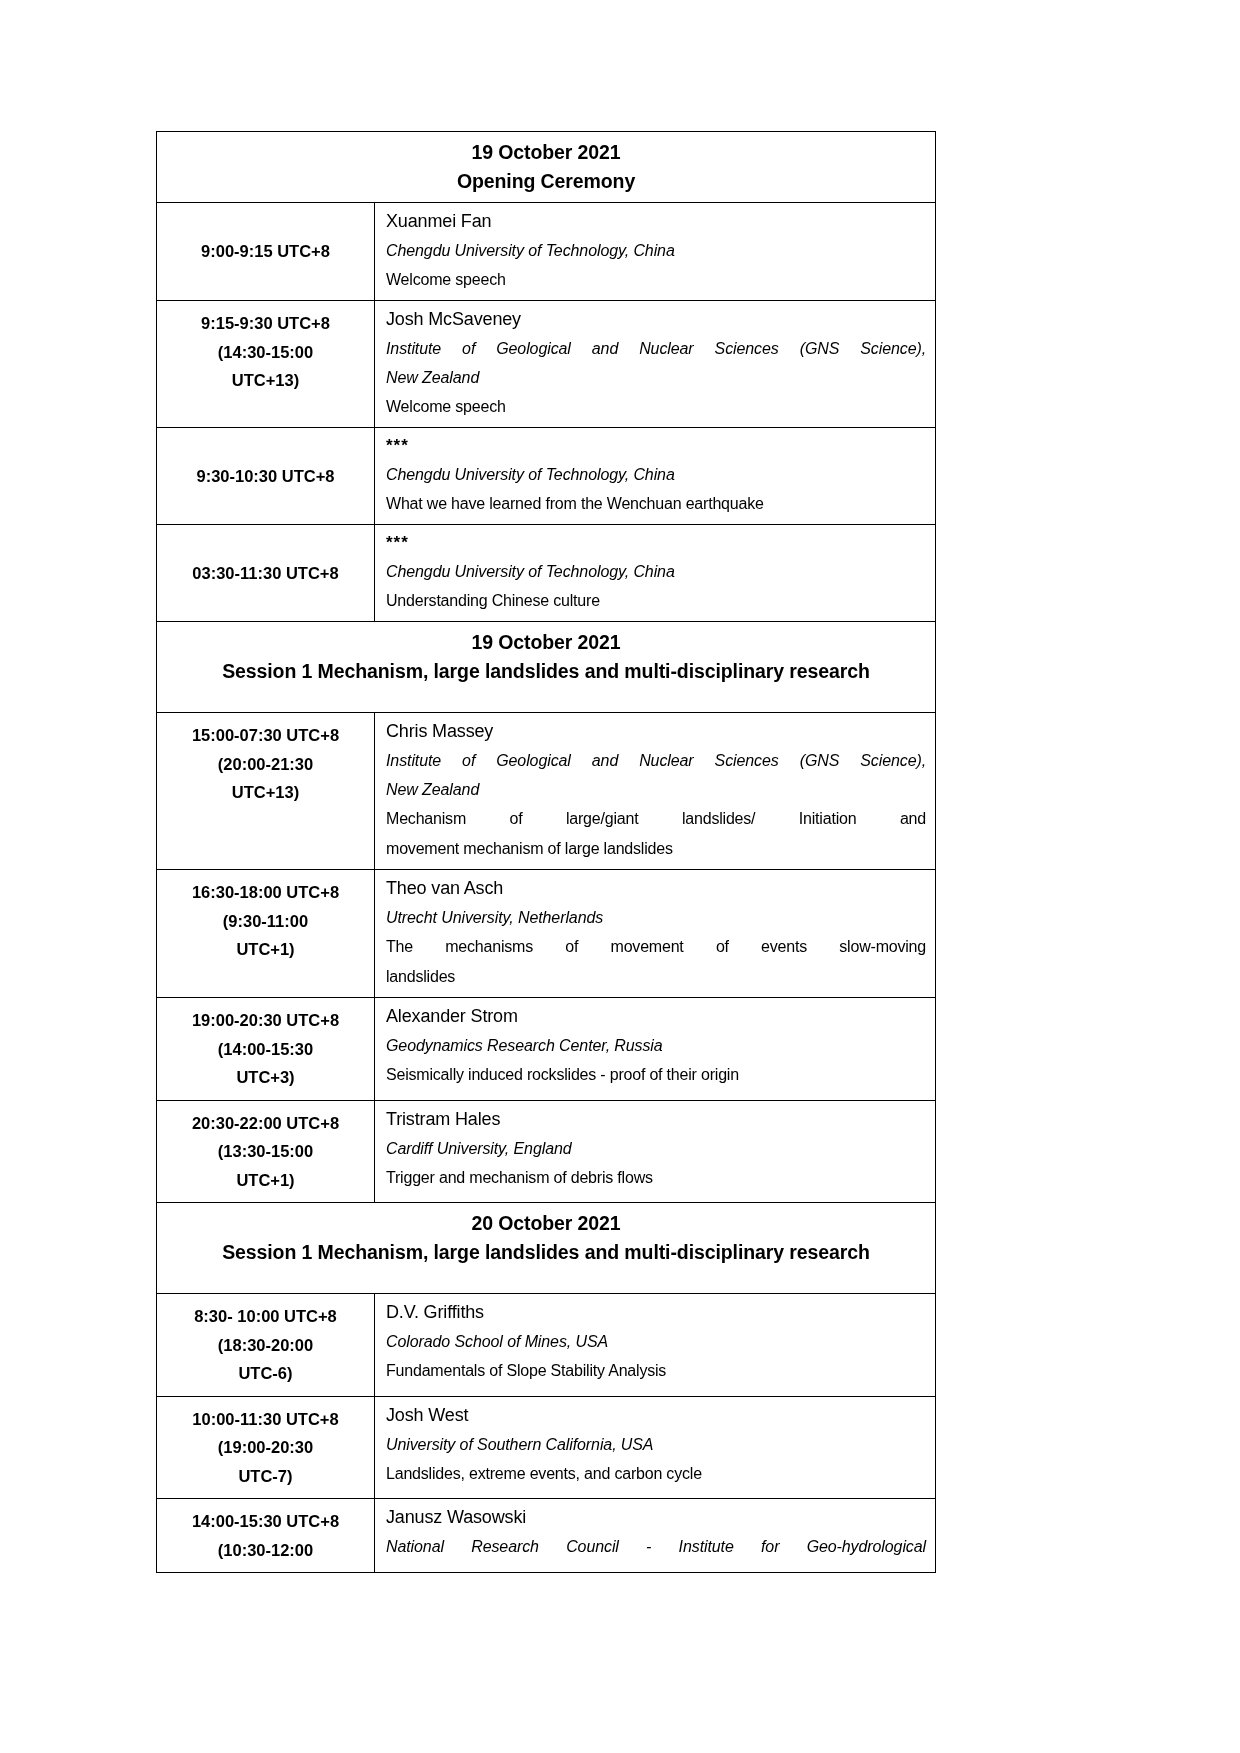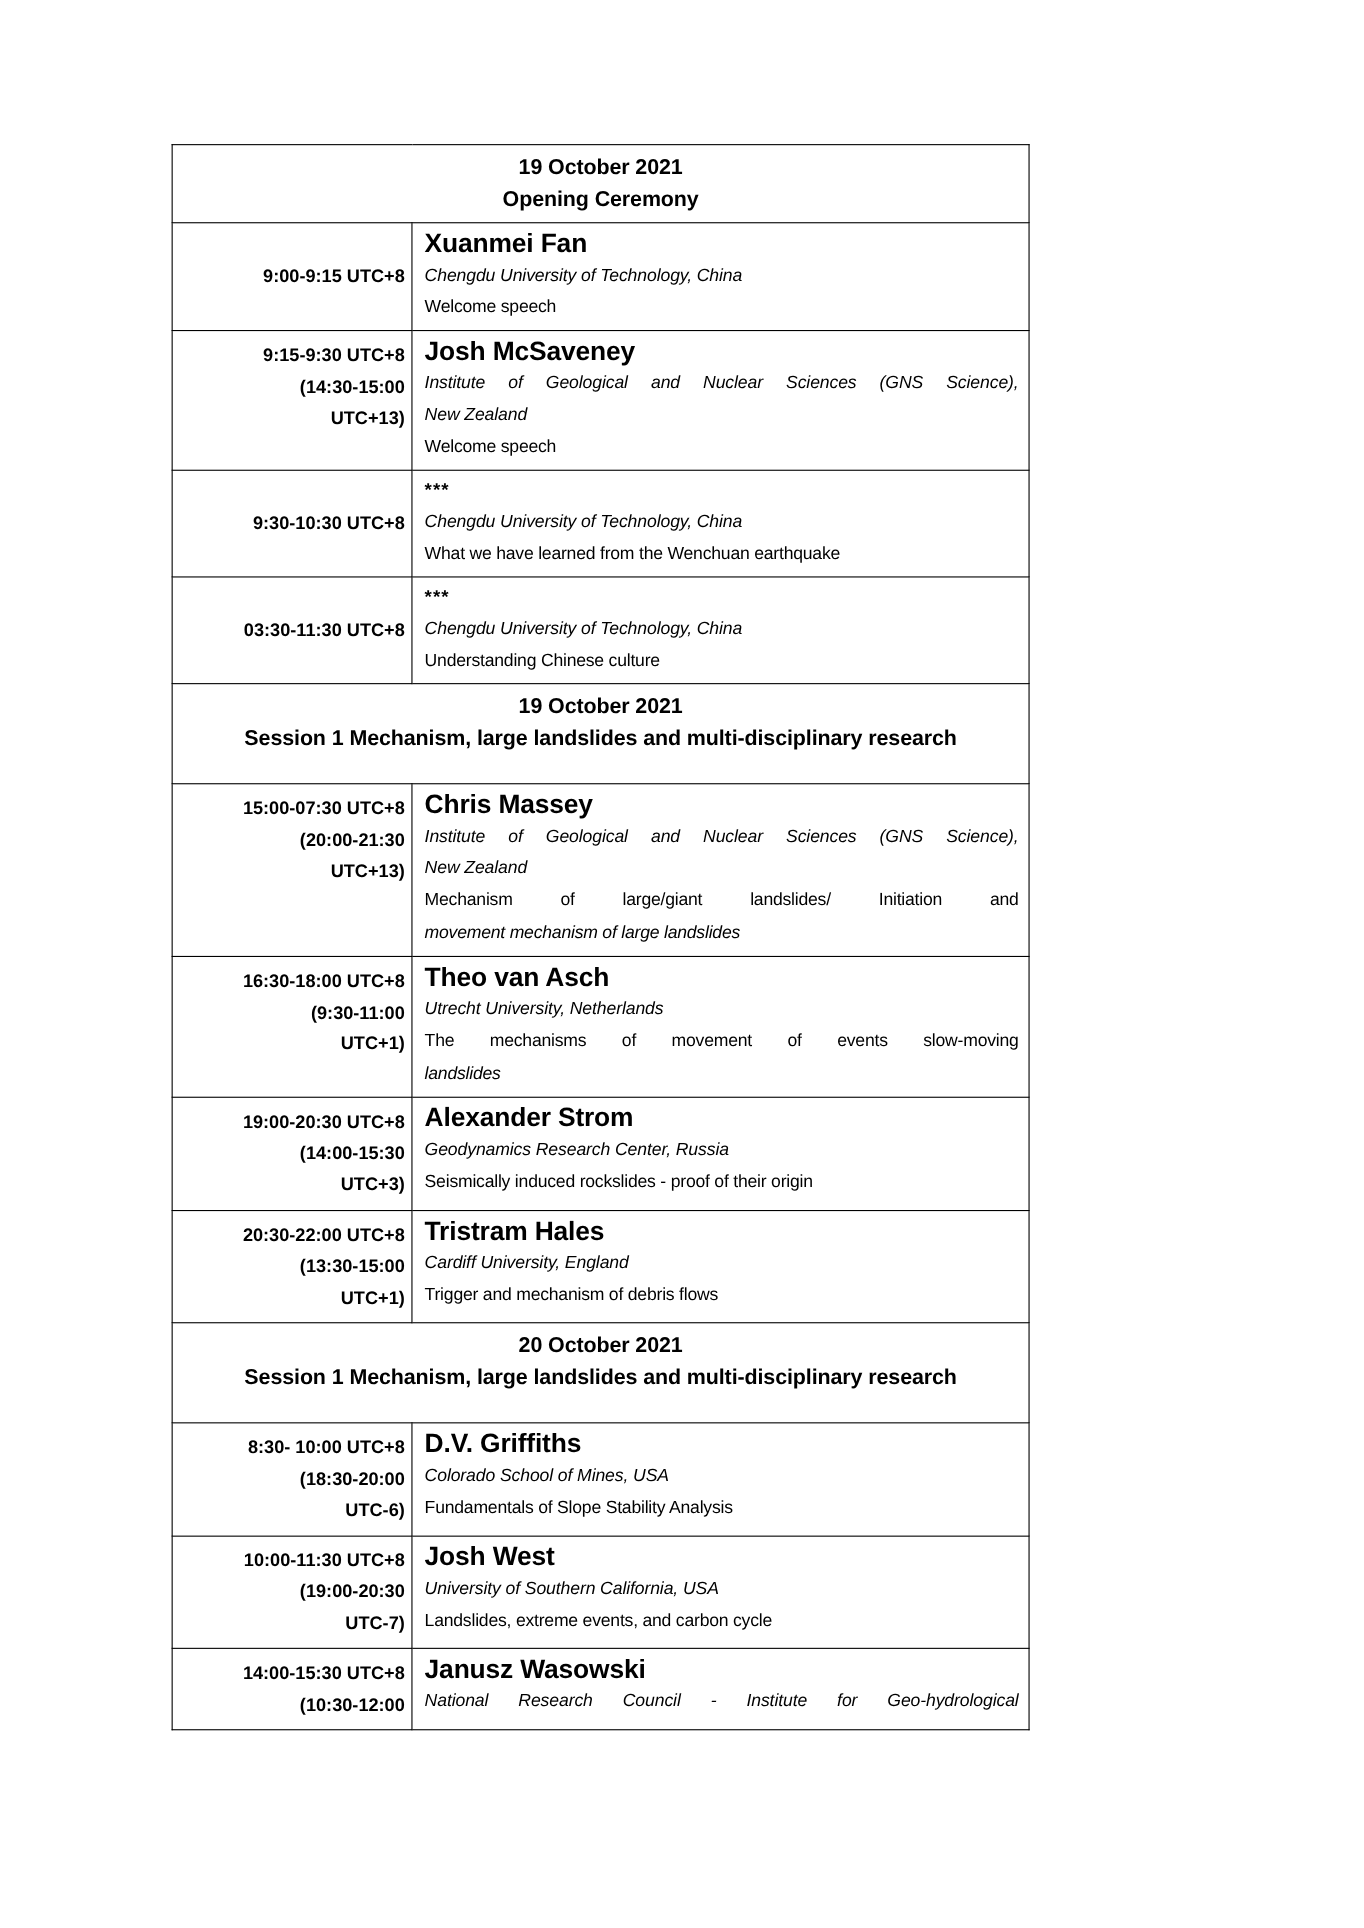--- a/index.html
+++ b/index.html
@@ -44,40 +44,40 @@
     font-size: 19.5px;
     line-height: 28.5px;
     letter-spacing: -0.1px;
   }
   .banner .blank-line {
     height: 20px;
   }
 
   
   .time-cell {
-    text-align: right;
+    text-align: center;
     padding: 8px 6px 8px 6px !important;
   }
   .time-cell.mid {
     vertical-align: middle;
   }
   .time-cell .t {
     font-weight: bold;
     font-size: 16.5px;
     line-height: 28.5px;
     white-space: nowrap;
   }
 
   
   .info-cell {
     padding: 4px 9px 5px 11px !important;
   }
   .speaker {
-    font-weight: bold;
-    font-size: 24px;
+    font-weight: normal;
+    font-size: 18px;
     line-height: 29px;
     letter-spacing: -0.15px;
   }
   .speaker.redacted {
     font-weight: bold;
     font-size: 17px;
     line-height: 28px;
     letter-spacing: 1px;
   }
   .affil {
@@ -99,21 +99,20 @@
     line-height: 30px;
     letter-spacing: -0.2px;
   }
   .title.justify {
     text-align: justify;
     text-align-last: justify;
   }
   .title.justify-last-left {
     text-align: justify;
     text-align-last: left;
-    font-style: italic;
   }
 </style>
 </head>
 <body>
 
 <div class="page">
   <table class="schedule">
     <colgroup>
       <col class="time-col">
       <col class="info-col">

